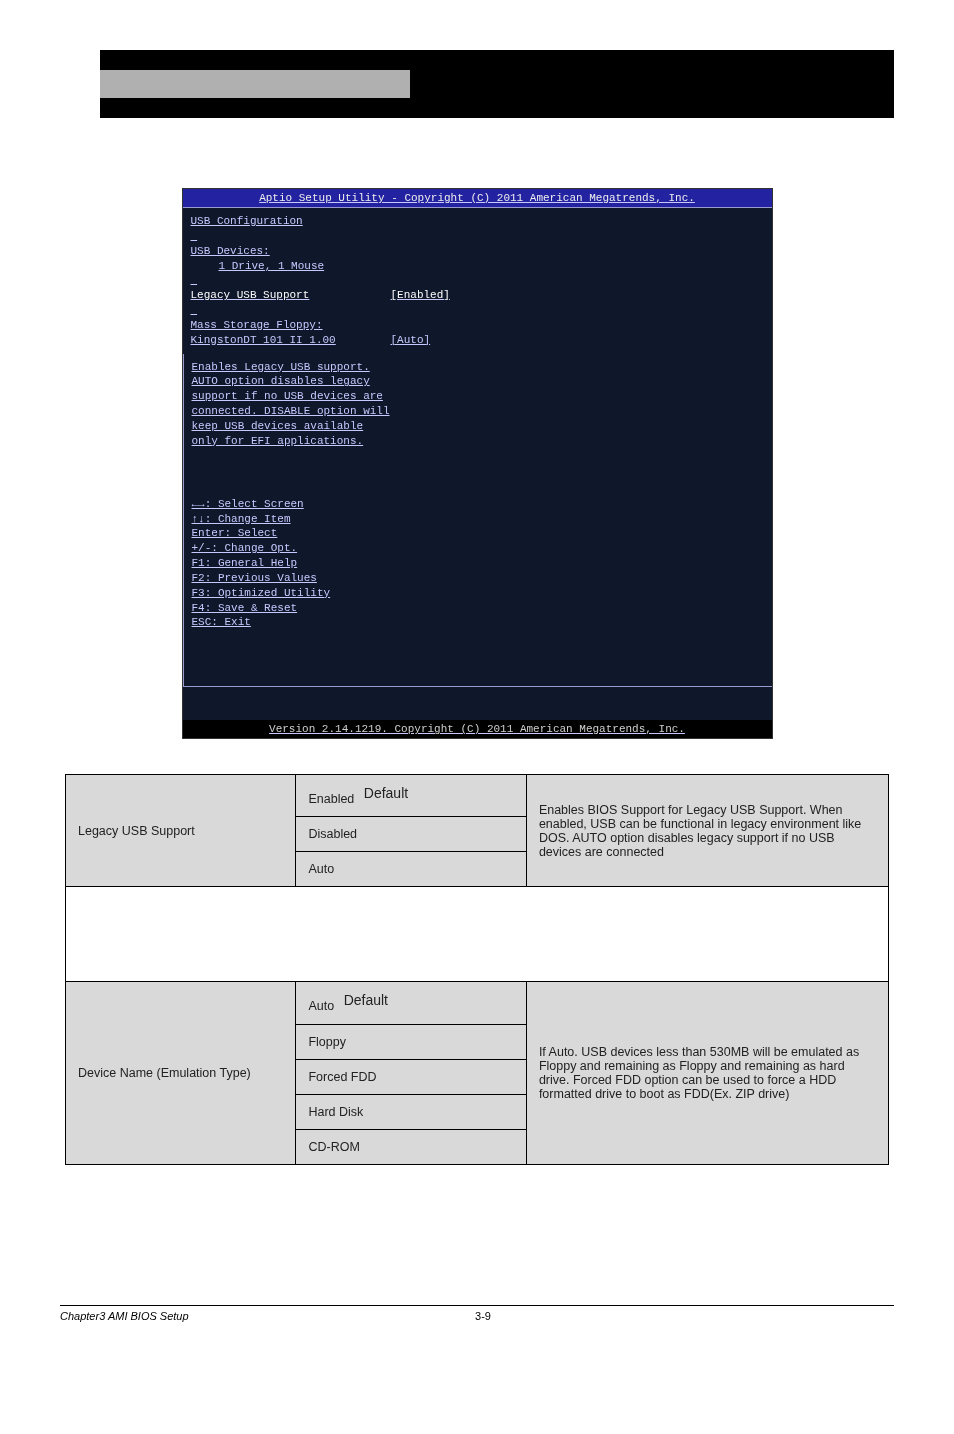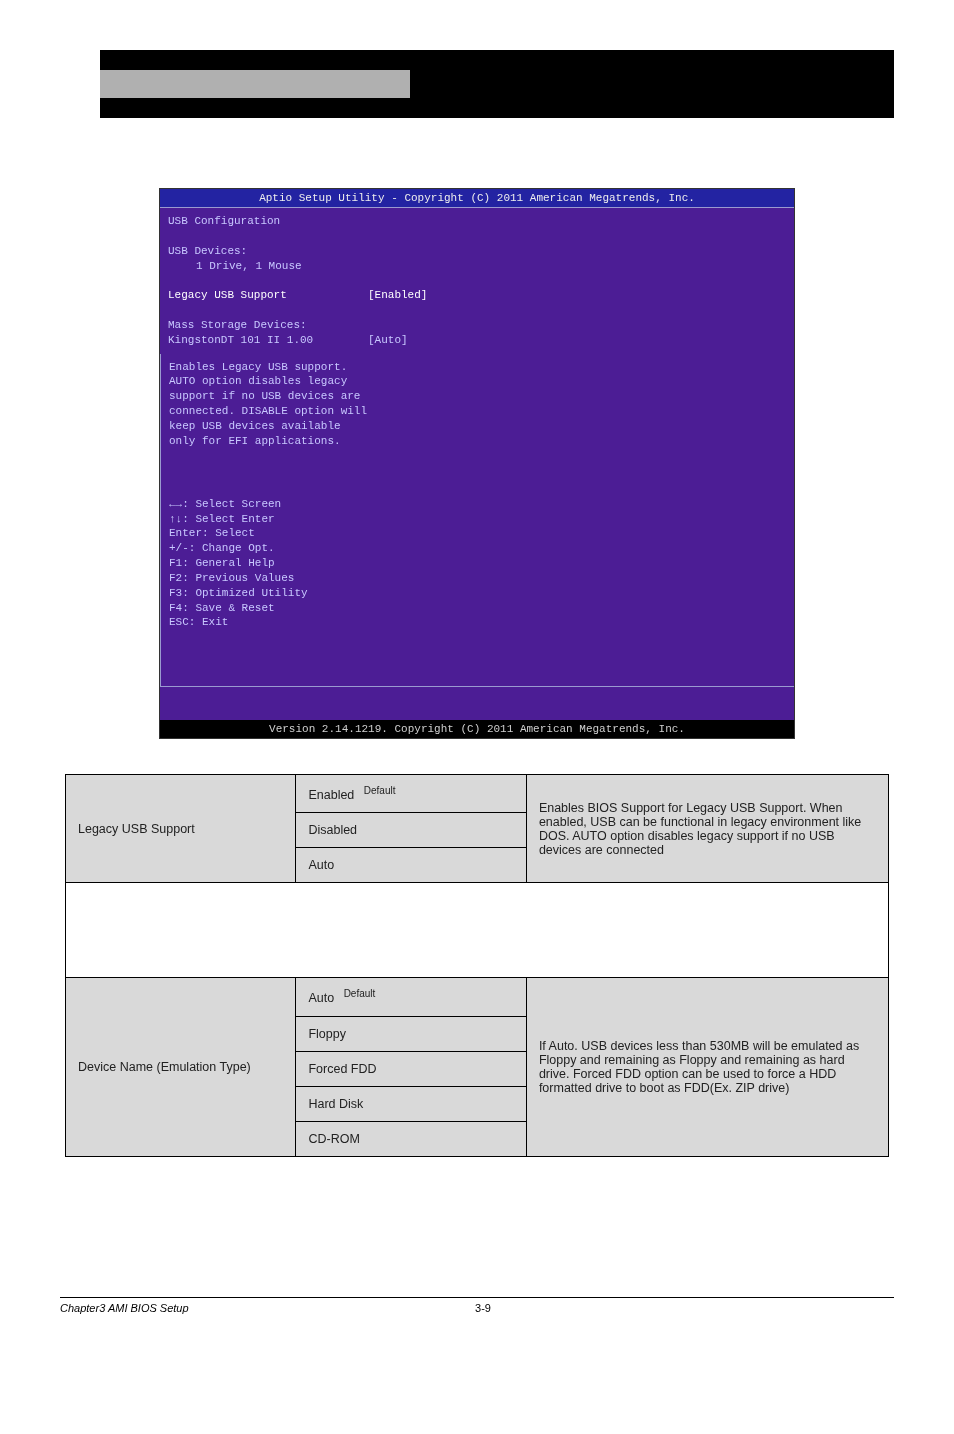--- a/index.html
+++ b/index.html
@@ -37,27 +37,28 @@
     .black-band {
       height: 20px;
       background: #000;
       width: 100%;
       margin-left: 40px;
       width: calc(100% - 40px);
     }
 
     
     .bios {
-      width: 636px;
+      width: 591px;
       margin: 70px auto 30px auto;
-      background: #4c1d95;
+      background: #0f172a;
       font-family: "Courier New", monospace;
       font-size: 11px;
       color: #c8c8ff;
       border: 1px solid #333;
+      text-decoration: underline;
     }
     .bios-title {
       background: #2323a2;
       color: #eeeeee;
       text-align: center;
       padding: 3px 0;
       font-size: 11px;
     }
     .bios-tabs {
       background: #2323a2;
@@ -118,21 +119,21 @@
     }
     .settings-table td {
       border: 1px solid #000;
       padding: 10px 12px;
       vertical-align: middle;
     }
     .shade td { background: #d9d9d9; }
     .settings-table .label-col { width: 28%; }
     .settings-table .val-col { width: 28%; }
     .settings-table .desc-col { width: 44%; }
-    .default { font-size: 10px; vertical-align: super; margin-left: 6px; }
+    .default { font-size: 14px; vertical-align: super; margin-left: 6px; }
 
     
     .page-footer {
       width: 100%;
       margin-top: 140px;
       display: flex;
       align-items: flex-end;
       border-top: 1px solid #000;
       padding-top: 4px;
       font-size: 11px;
@@ -160,38 +161,38 @@
         <div class="bios-label">USB Configuration</div>
         <div>&nbsp;</div>
         <div class="bios-label">USB Devices:</div>
         <div class="bios-label" style="padding-left:28px">1 Drive, 1 Mouse</div>
         <div>&nbsp;</div>
         <div class="bios-row bios-selected-row">
           <span class="col1">Legacy USB Support</span>
           <span class="col2">[Enabled]</span>
         </div>
         <div>&nbsp;</div>
-        <div class="bios-label">Mass Storage Devices:</div>
+        <div class="bios-label">Mass Storage Floppy:</div>
         <div class="bios-row">
           <span class="col1 bios-label">KingstonDT 101 II 1.00</span>
           <span class="col2 bios-value">[Auto]</span>
         </div>
       </div>
       <div class="bios-right">
         <div class="bios-help-header">
           <div>Enables Legacy USB support.</div>
           <div>AUTO option disables legacy</div>
           <div>support if no USB devices are</div>
           <div>connected. DISABLE option will</div>
           <div>keep USB devices available</div>
           <div>only for EFI applications.</div>
         </div>
         <div class="bios-help-actions" style="margin-bottom:50px;margin-top:48px;">
           <div>←→: Select Screen</div>
-          <div>↑↓: Select Enter</div>
+          <div>↑↓: Change Item</div>
           <div>Enter: Select</div>
           <div>+/-: Change Opt.</div>
           <div>F1: General Help</div>
           <div>F2: Previous Values</div>
           <div>F3: Optimized Utility</div>
           <div>F4: Save &amp; Reset</div>
           <div>ESC: Exit</div>
         </div>
       </div>
     </div>

